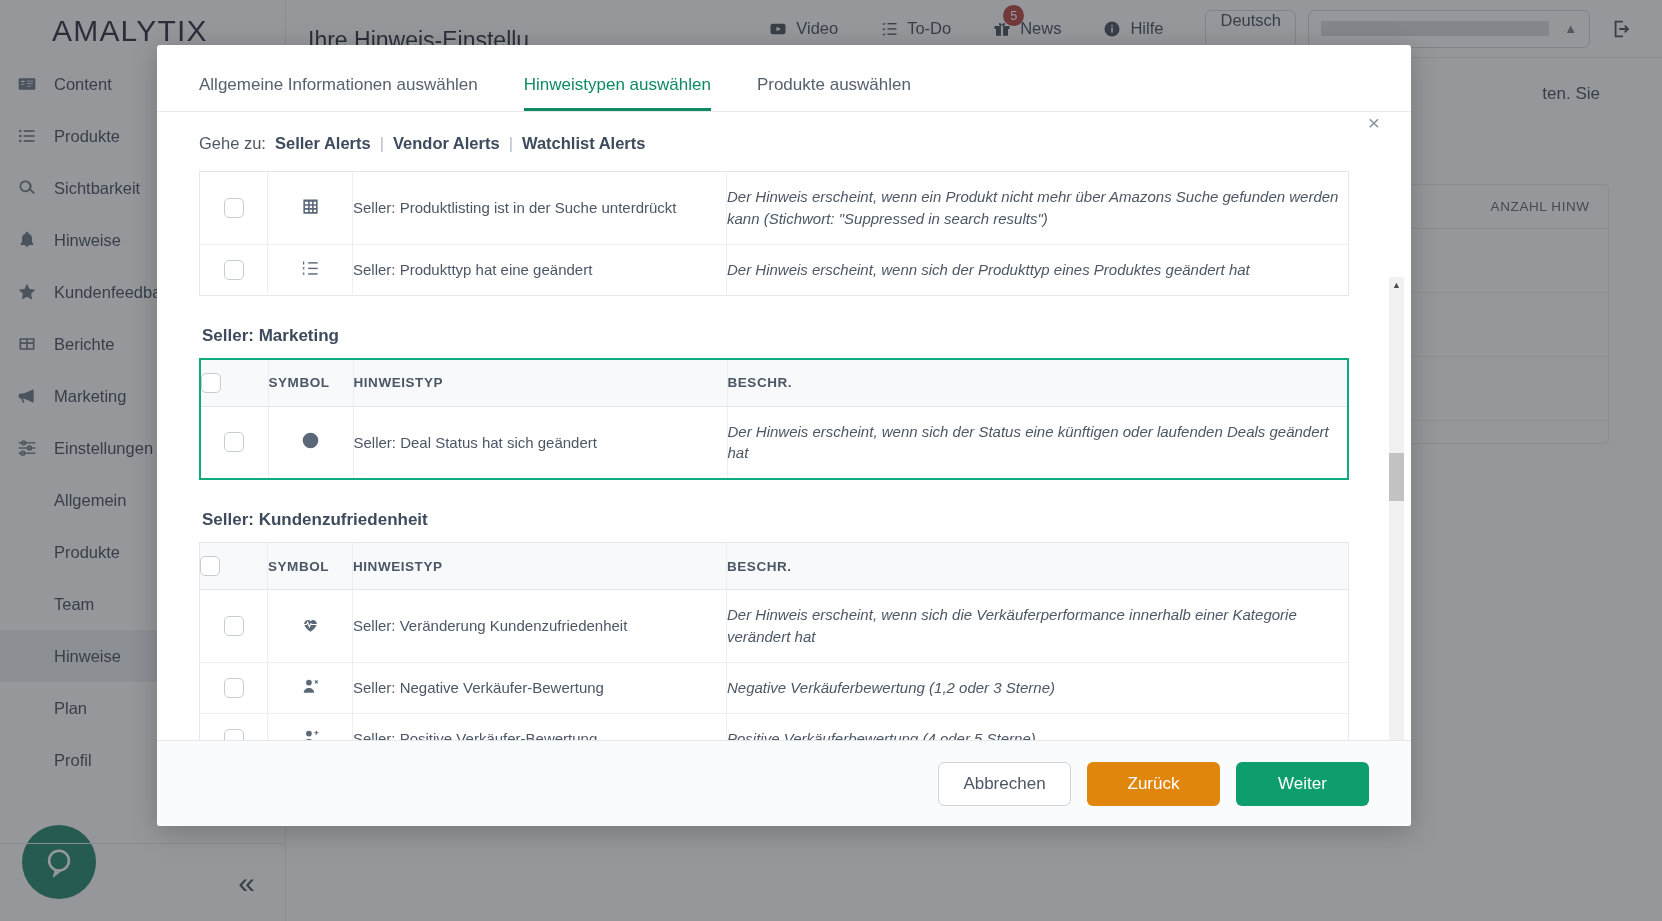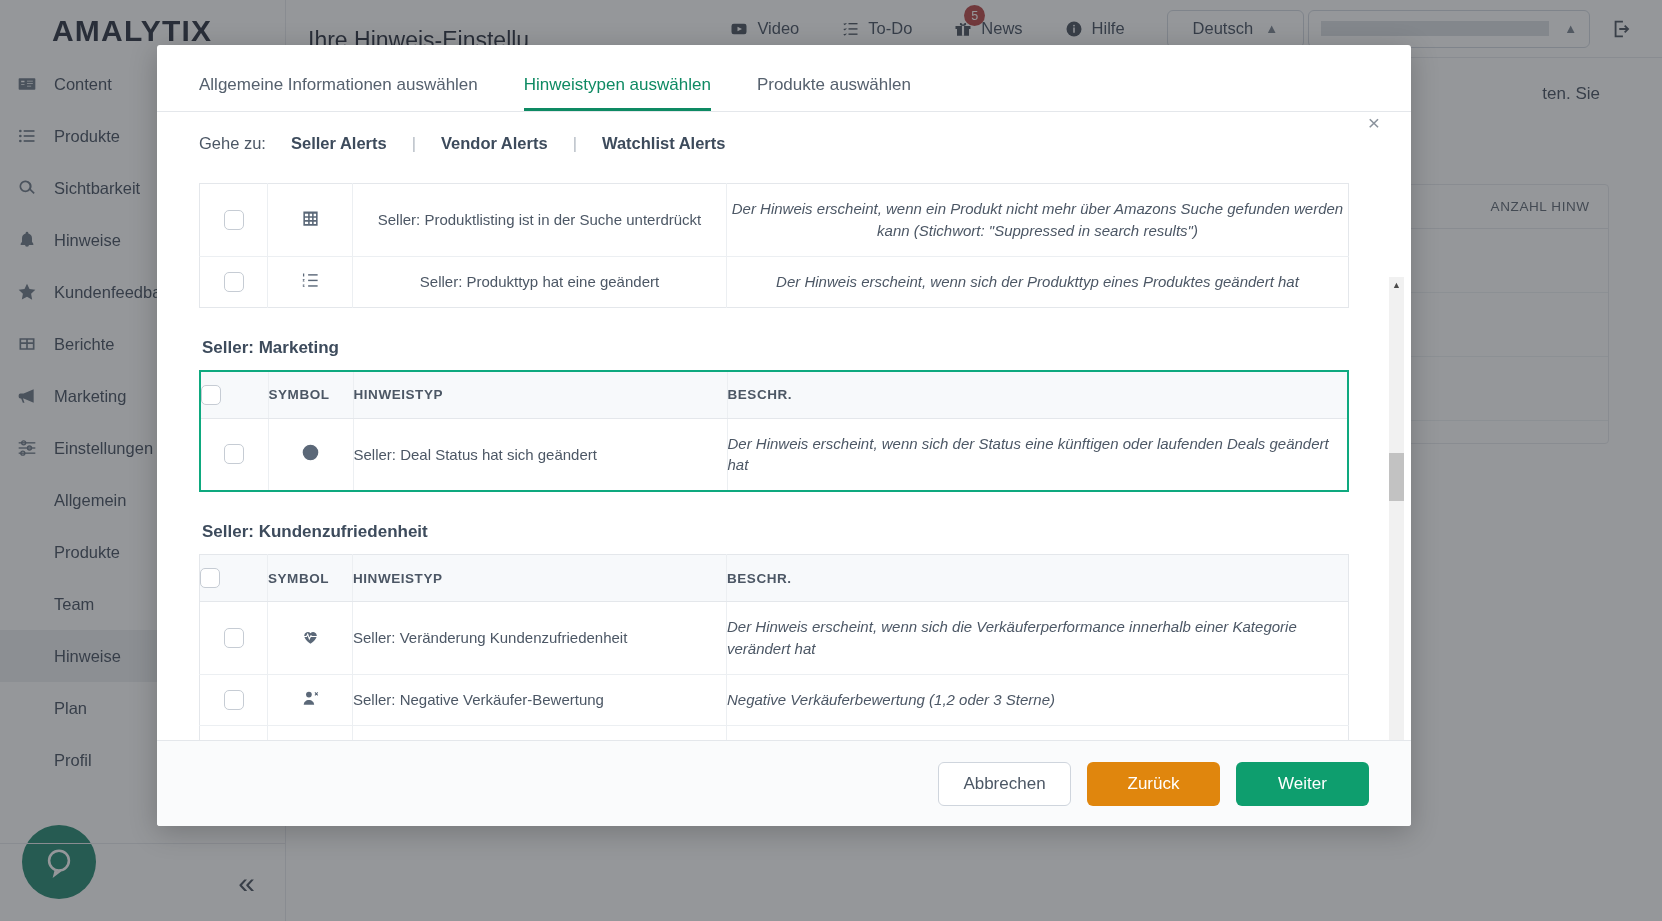--- a/index.html
+++ b/index.html
@@ -19,21 +19,21 @@
   }
   .sidebar {
     width: 285px; height: 921px;
     background: #ffffff;
     position: relative;
     flex: 0 0 285px;
     padding-top: 58px;
   }
   .logo {
     position: absolute; top: 14px; left: 52px;
-    font-size: 30px; font-weight: bold; letter-spacing: 1.2px;
+    font-size: 30px; font-weight: normal; letter-spacing: 1.2px;
     color: #101828;
   }
   .nav-item {
     display: flex; align-items: center;
     height: 52px; padding-left: 16px; gap: 16px;
     color: #2f3b4d; font-size: 16.5px;
     white-space: nowrap;
   }
   .nav-item .ico {
     width: 22px; height: 22px; flex: 0 0 22px;
@@ -91,22 +91,23 @@
     position: absolute; top: -14px; left: 10px;
     min-width: 21px; height: 21px; border-radius: 11px;
     background: #b03030; color: #fff;
     font-size: 12.5px; display: flex;
     align-items: center; justify-content: center;
     padding: 0 5px;
   }
   .lang-select {
     height: 38px; border: 1px solid #cfd5dd; border-radius: 6px;
     display: flex; align-items: center; gap: 12px;
-    padding: 0 25px; font-size: 16.5px; color: #2f3b4d;
-    margin-right: 4px;
+    padding: 0 14px; font-size: 16.5px; color: #2f3b4d;
+    margin-right: 12px;
+    flex-direction: column;
   }
   .user-select {
     height: 38px; width: 282px; border: 1px solid #cfd5dd; border-radius: 6px;
     display: flex; align-items: center; justify-content: space-between;
     padding: 0 12px; margin-right: 12px;
   }
   .user-redact { width: 228px; height: 15px; background: #d8dbe0; }
   .caret { font-size: 13px; color: #6b7684; }
   .logout-btn {
     width: 40px; height: 38px;
@@ -161,21 +162,21 @@
   }
   .tab {
     font-size: 17px; color: #56616e;
     padding: 10px 0 13px 0; margin-right: 46px;
     border-bottom: 3px solid transparent;
     white-space: nowrap;
   }
   .tab.active { color: #0e8a63; border-bottom-color: #0e8a63; }
 
   .goto-row {
-    display: flex; align-items: center; gap: 25px;
+    display: flex; align-items: center; gap: 9px;
     padding: 22px 42px 10px 42px;
     font-size: 16.5px;
   }
   .goto-label { color: #4c5765; }
   .goto-link { color: #3d4b5c; font-weight: bold; }
   .goto-sep { color: #b4bbc4; }
 
   .modal-scroll {
     flex: 1; position: relative; overflow: hidden;
     padding: 8px 42px 0 42px;
@@ -225,21 +226,21 @@
     border-radius: 5px; background: #fff; display: inline-block;
     vertical-align: middle;
   }
   .sym { display: inline-flex; align-items: center; justify-content: center; color: #5b6878; }
   .sym svg { width: 19px; height: 19px; fill: currentColor; }
 
   .group-title {
     font-size: 17px; color: #3d4b5c; font-weight: bold;
     margin: 30px 0 12px 3px;
   }
-  .first-table-wrap { margin-top: 12px; text-align: center; }
+  .first-table-wrap { margin-top: 0; }
 
   
   .hl-wrap { margin-bottom: 2px; }
 
   
   .m-scrollbar {
     position: absolute; right: 7px; top: 114px;
     width: 15px; height: 637px; background: #f1f1f1;
   }
   .m-scroll-thumb {

